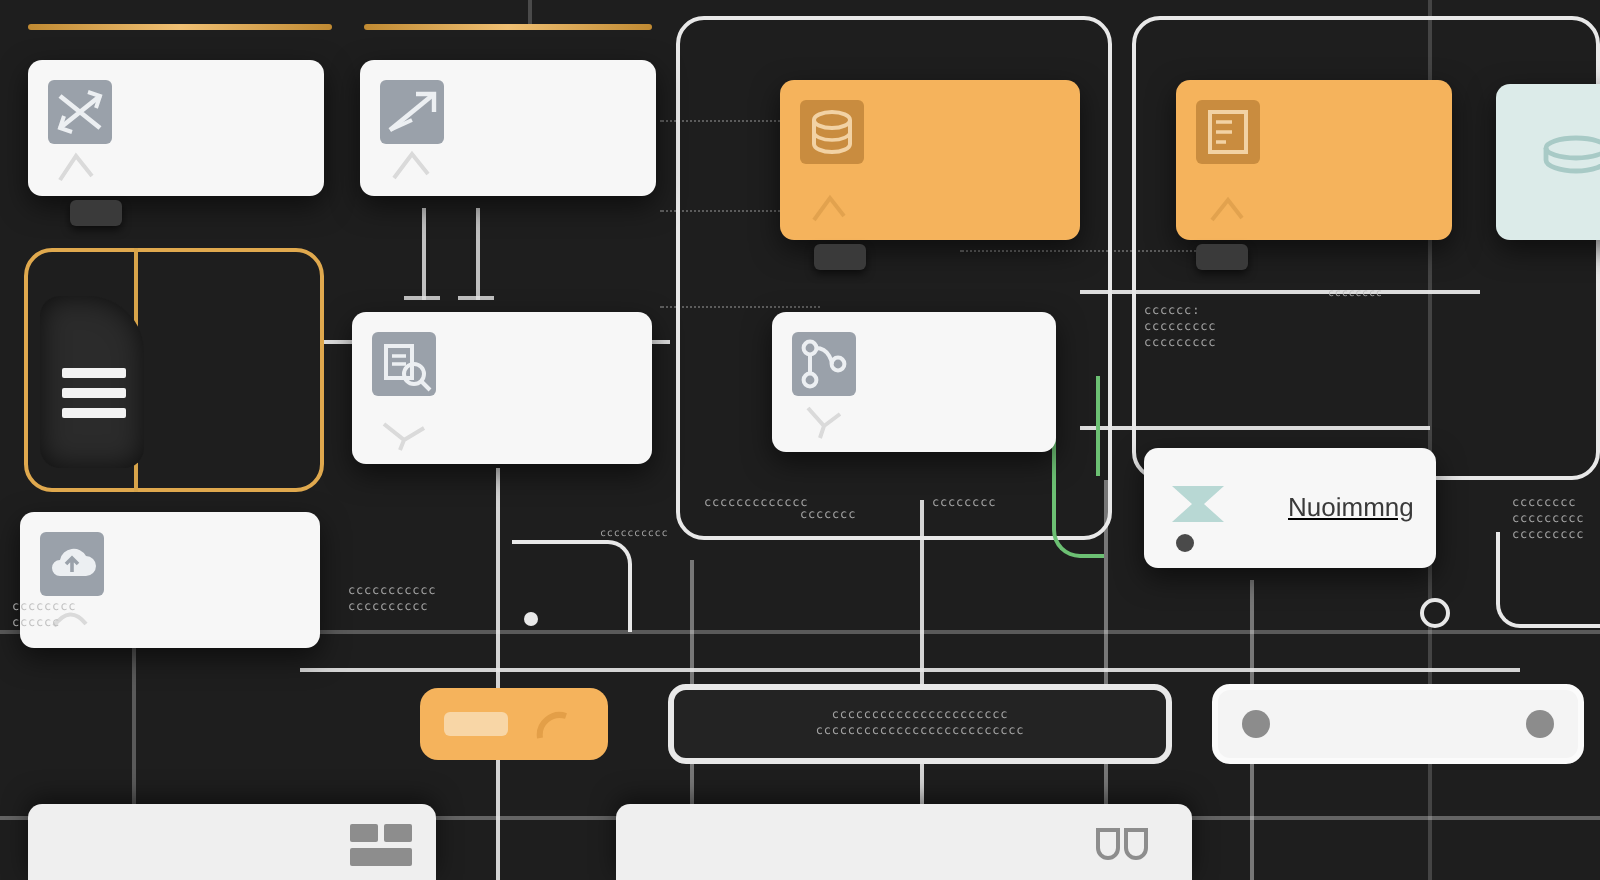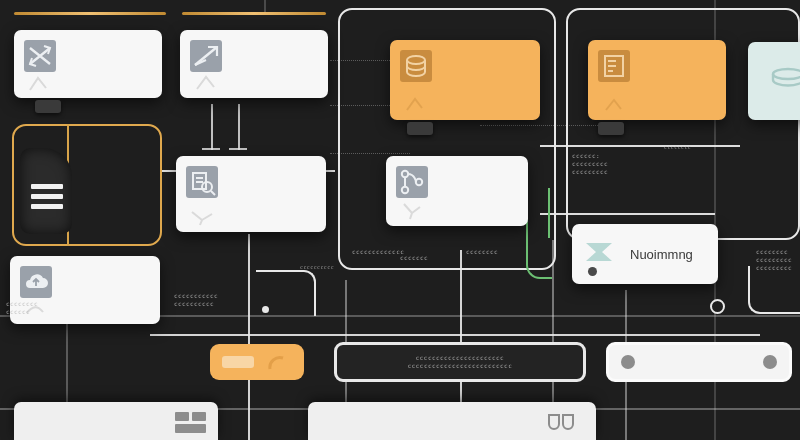--- a/index.html
+++ b/index.html
@@ -375,21 +375,21 @@
         </svg>
     </span>
   </div>
 
   <div class="card white" style="left:572px; top:224px; width:146px; height:60px; align-items:center;">
     <span style="flex:0 0 auto;">
       <svg viewBox="0 0 38 30" width="38" height="30" aria-hidden="true">
         <path d="M4 6 L30 6 L20 15 L30 24 L4 24 L14 15 Z" fill="#b8d8d4"></path>
       </svg>
     </span>
-    <span style="margin-left:10px;flex:1 1 auto;">
+    <span style="margin-left:24px;flex:1 1 auto;text-decoration:underline;">
       <span class="node-label">Nuoimmng</span>
       <span class="bar b2" style="margin-top:5px;margin-bottom:0;"></span>
     </span>
     <span style="position:absolute;left:16px;bottom:8px;width:9px;height:9px;border-radius:50%;background:#4a4a4a;"></span>
   </div>
 
   <div class="pill orange" style="left:210px; top:344px; width:94px; height:36px;">
     <span style="position:absolute;left:12px;top:12px;width:32px;height:12px;border-radius:3px;background:#f8d6a6;"></span>
     <span style="position:absolute;left:58px;top:11px;">
       <svg viewBox="0 0 18 16" width="18" height="16">

